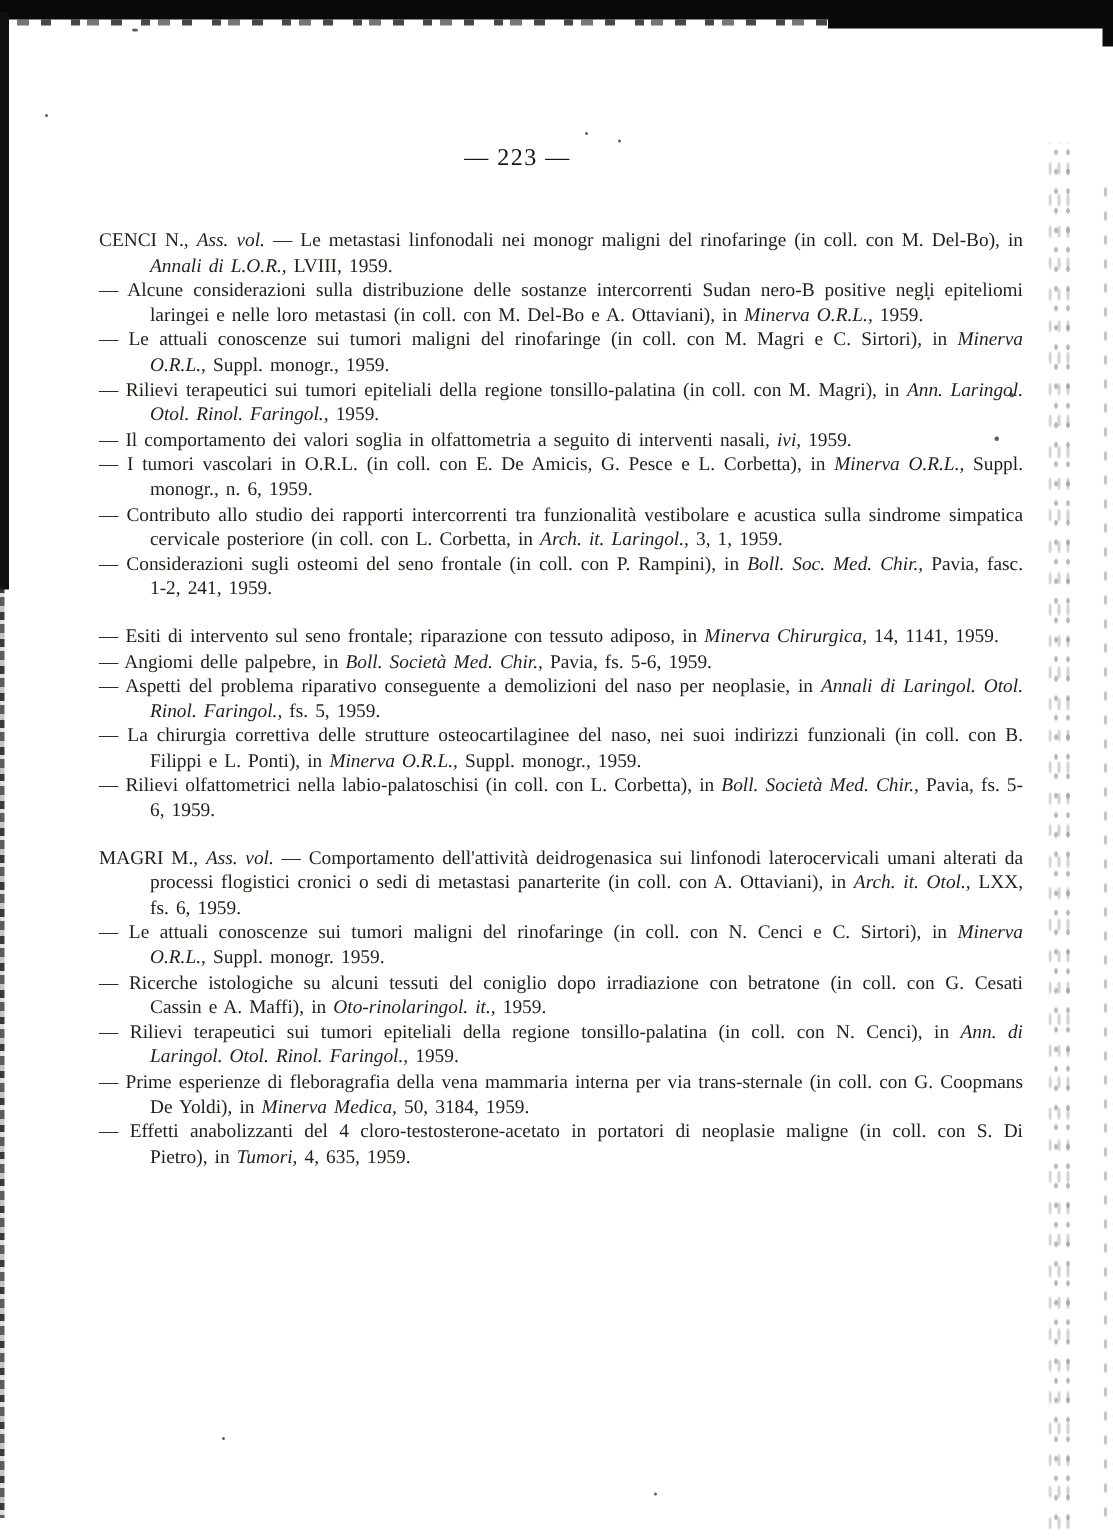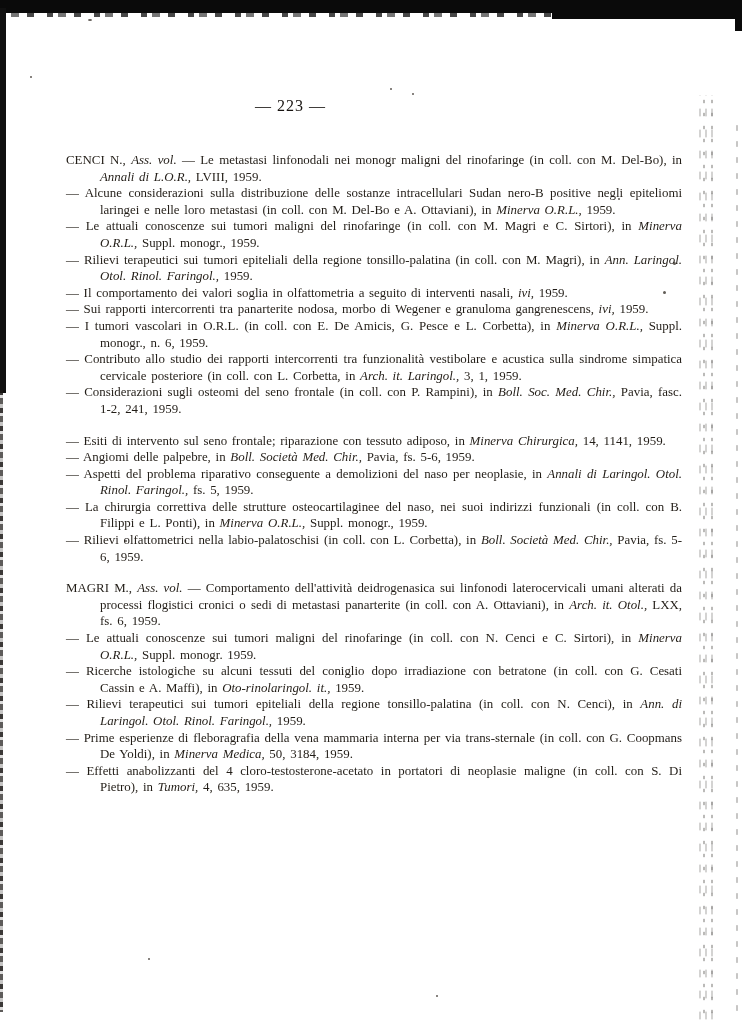--- a/index.html
+++ b/index.html
@@ -56,21 +56,21 @@
     background-size: 6px 16px;
     opacity: .5;
   }
   .speckle {
     position: absolute; background: #39332c; border-radius: 50%;
     width: 2px; height: 2px; opacity: .8;
   }
   
   .page-number {
     position: absolute; top: 97px; left: 255px; width: 180px;
-    text-align: left; font-size: 16px; letter-spacing: 1px;
+    text-align: center; font-size: 16px; letter-spacing: 1px;
     color: #181411;
   }
   .text-block {
     position: absolute; left: 66px; top: 152px; width: 616px;
     font-size: 12.9px; line-height: 16.6px;
     text-align: justify;
     word-spacing: 1.5px;
   }
   .group { margin: 0; }
   .group + .group { margin-top: 15px; }
@@ -98,25 +98,24 @@
 <div class="speckle" style="left:663px; top:291px; width:3px; height:3px;"></div>
 <div class="speckle" style="left:125px; top:540px;"></div>
 <div class="speckle" style="left:148px; top:958px;"></div>
 <div class="speckle" style="left:436px; top:995px;"></div>
 
 <div class="page-number">— 223 —</div>
 
 <div class="text-block">
     <div class="group">
       <p class="entry"><span>CENCI N., </span><span class="it">Ass. vol.</span><span> — Le metastasi linfonodali nei monogr maligni del rinofaringe (in coll. con M. Del-Bo), in </span><span class="it">Annali di L.O.R.,</span><span> LVIII, 1959.</span></p>
-      <p class="entry"><span>— Alcune considerazioni sulla distribuzione delle sostanze intracellulari Sudan nero-B positive negli epiteliomi laringei e nelle loro metastasi (in coll. con M. Del-Bo e A. Ottaviani), in </span><span class="it">Minerva O.R.L.,</span><span> 1959.</span></p>
+      <p class="entry"><span>— Alcune considerazioni sulla distribuzione delle sostanze intercorrenti Sudan nero-B positive negli epiteliomi laringei e nelle loro metastasi (in coll. con M. Del-Bo e A. Ottaviani), in </span><span class="it">Minerva O.R.L.,</span><span> 1959.</span></p>
       <p class="entry"><span>— Le attuali conoscenze sui tumori maligni del rinofaringe (in coll. con M. Magri e C. Sirtori), in </span><span class="it">Minerva O.R.L.,</span><span> Suppl. monogr., 1959.</span></p>
       <p class="entry"><span>— Rilievi terapeutici sui tumori epiteliali della regione tonsillo-palatina (in coll. con M. Magri), in </span><span class="it">Ann. Laringol. Otol. Rinol. Faringol.,</span><span> 1959.</span></p>
       <p class="entry"><span>— Il comportamento dei valori soglia in olfattometria a seguito di interventi nasali, </span><span class="it">ivi,</span><span> 1959.</span></p>
-      <p class="entry"><span>— Sui rapporti intercorrenti tra panarterite nodosa, morbo di Wegener e granuloma gangrenescens, </span><span class="it">ivi,</span><span> 1959.</span></p>
       <p class="entry"><span>— I tumori vascolari in O.R.L. (in coll. con E. De Amicis, G. Pesce e L. Corbetta), in </span><span class="it">Minerva O.R.L.,</span><span> Suppl. monogr., n. 6, 1959.</span></p>
       <p class="entry"><span>— Contributo allo studio dei rapporti intercorrenti tra funzionalità vestibolare e acustica sulla sindrome simpatica cervicale posteriore (in coll. con L. Corbetta, in </span><span class="it">Arch. it. Laringol.,</span><span> 3, 1, 1959.</span></p>
       <p class="entry"><span>— Considerazioni sugli osteomi del seno frontale (in coll. con P. Rampini), in </span><span class="it">Boll. Soc. Med. Chir.,</span><span> Pavia, fasc. 1-2, 241, 1959.</span></p>
     </div>
     <div class="group">
       <p class="entry"><span>— Esiti di intervento sul seno frontale; riparazione con tessuto adiposo, in </span><span class="it">Minerva Chirurgica,</span><span> 14, 1141, 1959.</span></p>
       <p class="entry"><span>— Angiomi delle palpebre, in </span><span class="it">Boll. Società Med. Chir.,</span><span> Pavia, fs. 5-6, 1959.</span></p>
       <p class="entry"><span>— Aspetti del problema riparativo conseguente a demolizioni del naso per neoplasie, in </span><span class="it">Annali di Laringol. Otol. Rinol. Faringol.,</span><span> fs. 5, 1959.</span></p>
       <p class="entry"><span>— La chirurgia correttiva delle strutture osteocartilaginee del naso, nei suoi indirizzi funzionali (in coll. con B. Filippi e L. Ponti), in </span><span class="it">Minerva O.R.L.,</span><span> Suppl. monogr., 1959.</span></p>
       <p class="entry"><span>— Rilievi olfattometrici nella labio-palatoschisi (in coll. con L. Corbetta), in </span><span class="it">Boll. Società Med. Chir.,</span><span> Pavia, fs. 5-6, 1959.</span></p>

